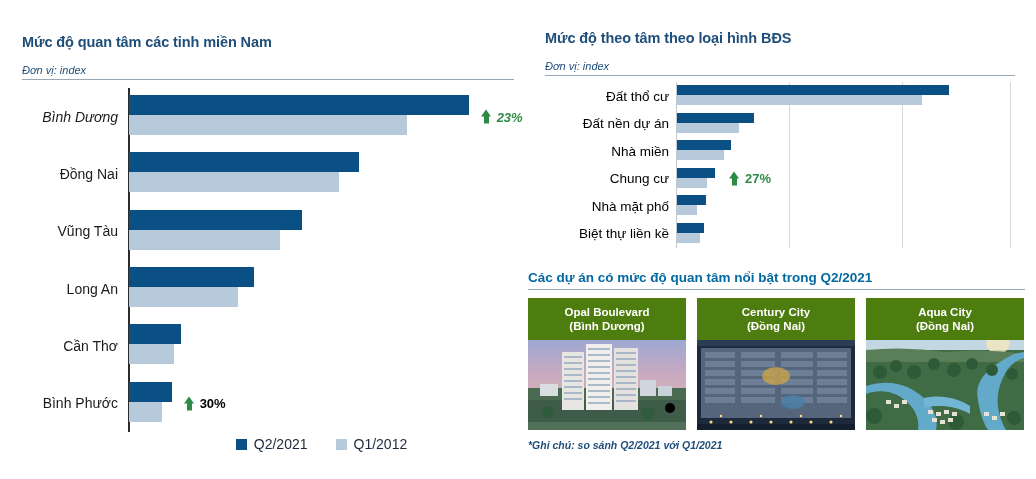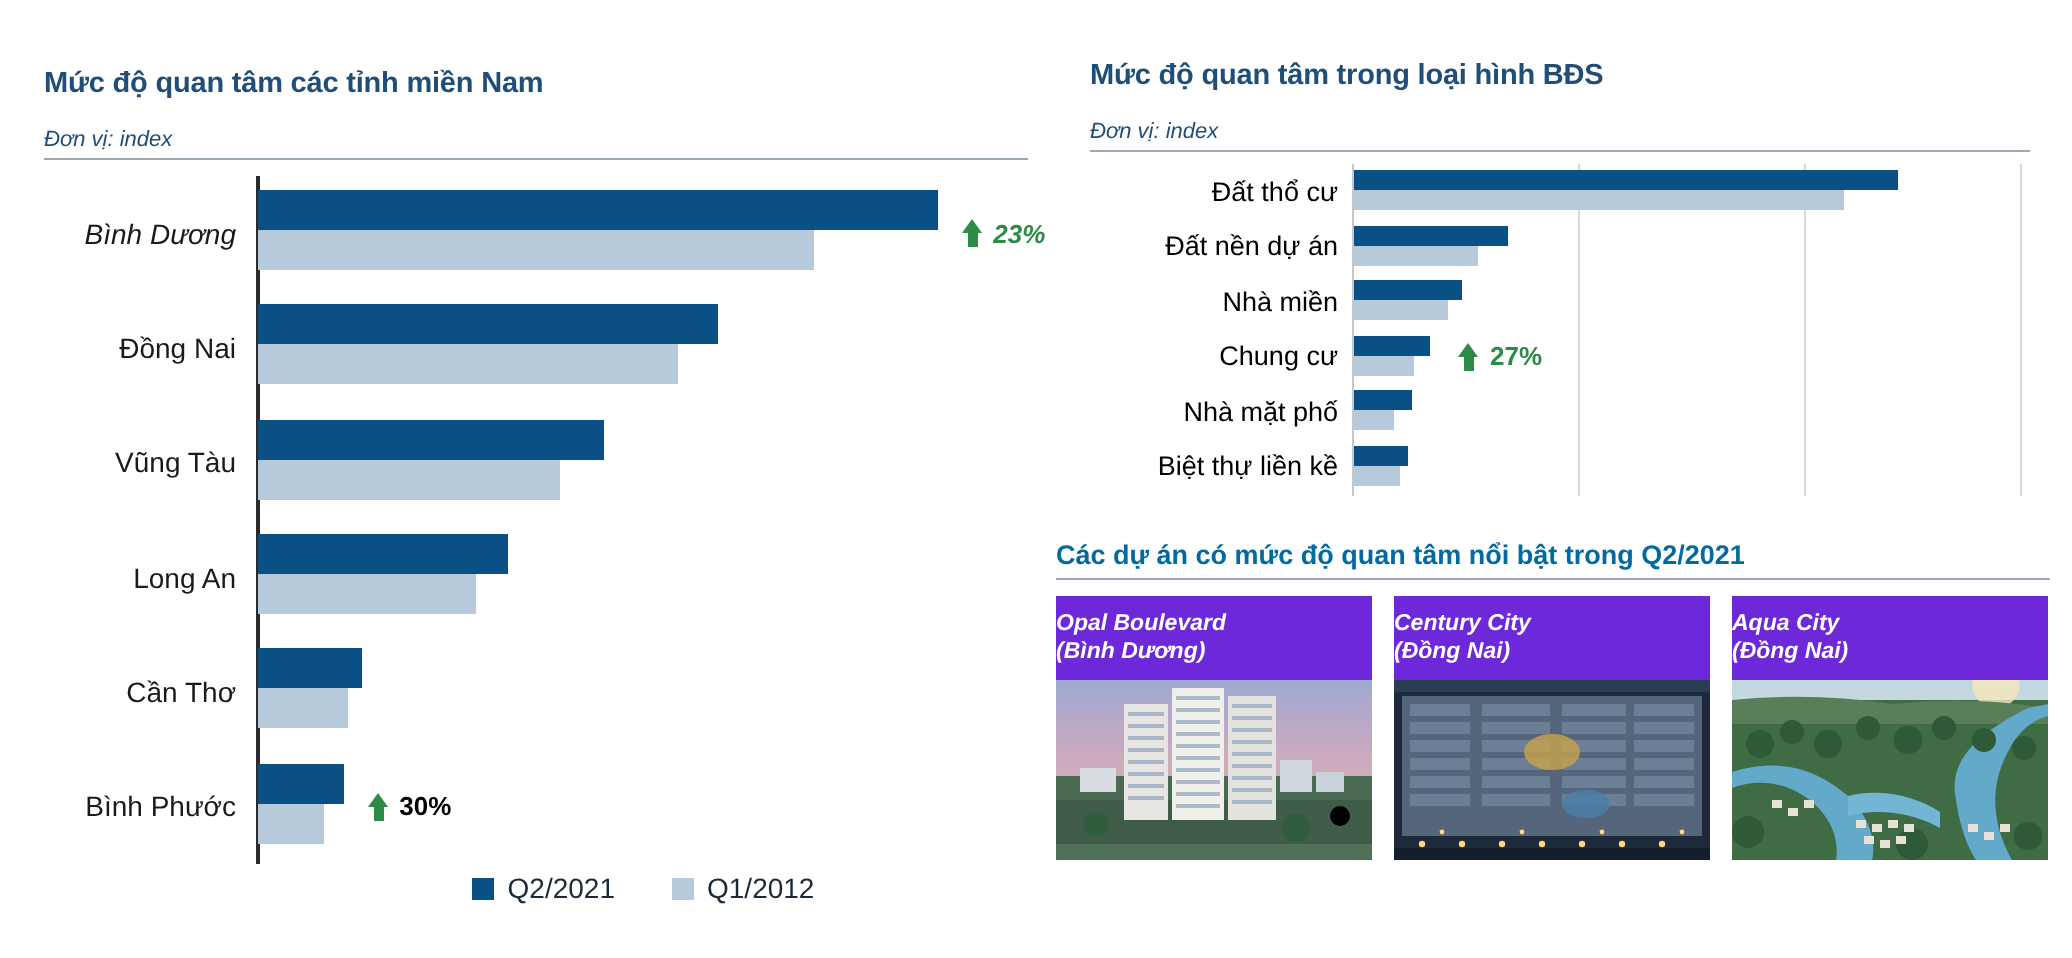--- a/index.html
+++ b/index.html
@@ -134,26 +134,25 @@
     display: flex; gap: 11px; margin-top: 8px;
   }
   .card {
     width: 158px; height: 132px;
     position: relative; overflow: hidden;
     background: #1e3a63;
   }
   .card-head {
     position: relative; z-index: 2;
     height: 42px;
-    background: #6d28d9;
+    background: #4d7c0f;
     color: #ffffff;
     display: flex; flex-direction: column;
-    align-items: flex-start; justify-content: center;
+    align-items: center; justify-content: center;
     line-height: 1.25;
-    font-style: italic;
   }
   .card-name { font-size: 11.5px; font-weight: bold; }
   .card-loc { font-size: 11.5px; font-weight: bold; }
   .card-photo {
     position: absolute; left: 0; top: 30px;
     width: 158px; height: 102px;
     overflow: hidden;
   }
   .card-photo svg { display: block; }
 
@@ -234,21 +233,21 @@
           </div>
           <div class="legend-item">
             <span class="legend-swatch" style="background: rgb(183, 202, 219);"></span>
             <span class="legend-label">Q1/2012</span>
           </div>
         </div>
     </div>
   </div>
 
   <div id="right-panel">
-    <div class="panel-title">Mức độ quan tâm trong loại hình BĐS</div>
+    <div class="panel-title">Mức độ theo tâm theo loại hình BĐS</div>
     <div class="panel-unit">Đơn vị: index</div>
     <div class="rule"></div>
 
     <div id="right-chart">
       <div id="right-grid">
           <div class="vgrid" style="left: 244px;"></div>
           <div class="vgrid" style="left: 357px;"></div>
           <div class="vgrid" style="left: 465px;"></div>
         </div>
       <div id="right-axis"></div>
@@ -468,15 +467,16 @@
         <rect x="36" y="72" width="5" height="4"></rect>
       </g>
     </svg>
           </div>
           <div class="card-head">
             <div class="card-name">Aqua City</div>
             <div class="card-loc">(Đồng Nai)</div>
           </div>
         </div>
       </div>
+    <div id="footnote">*Ghi chú: so sánh Q2/2021 với Q1/2021</div>
   </div>
 
 </div>
 
 </body></html>

